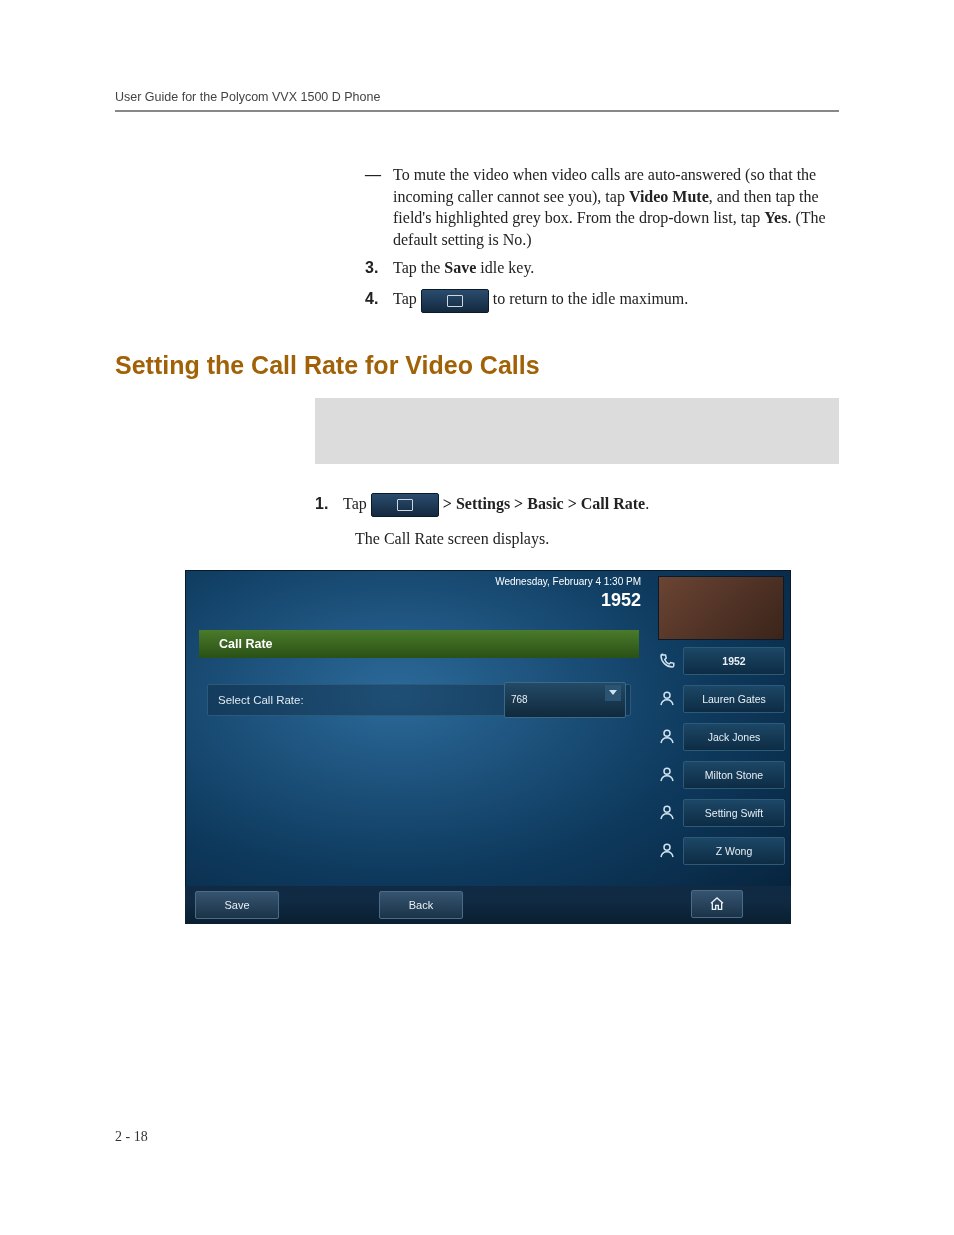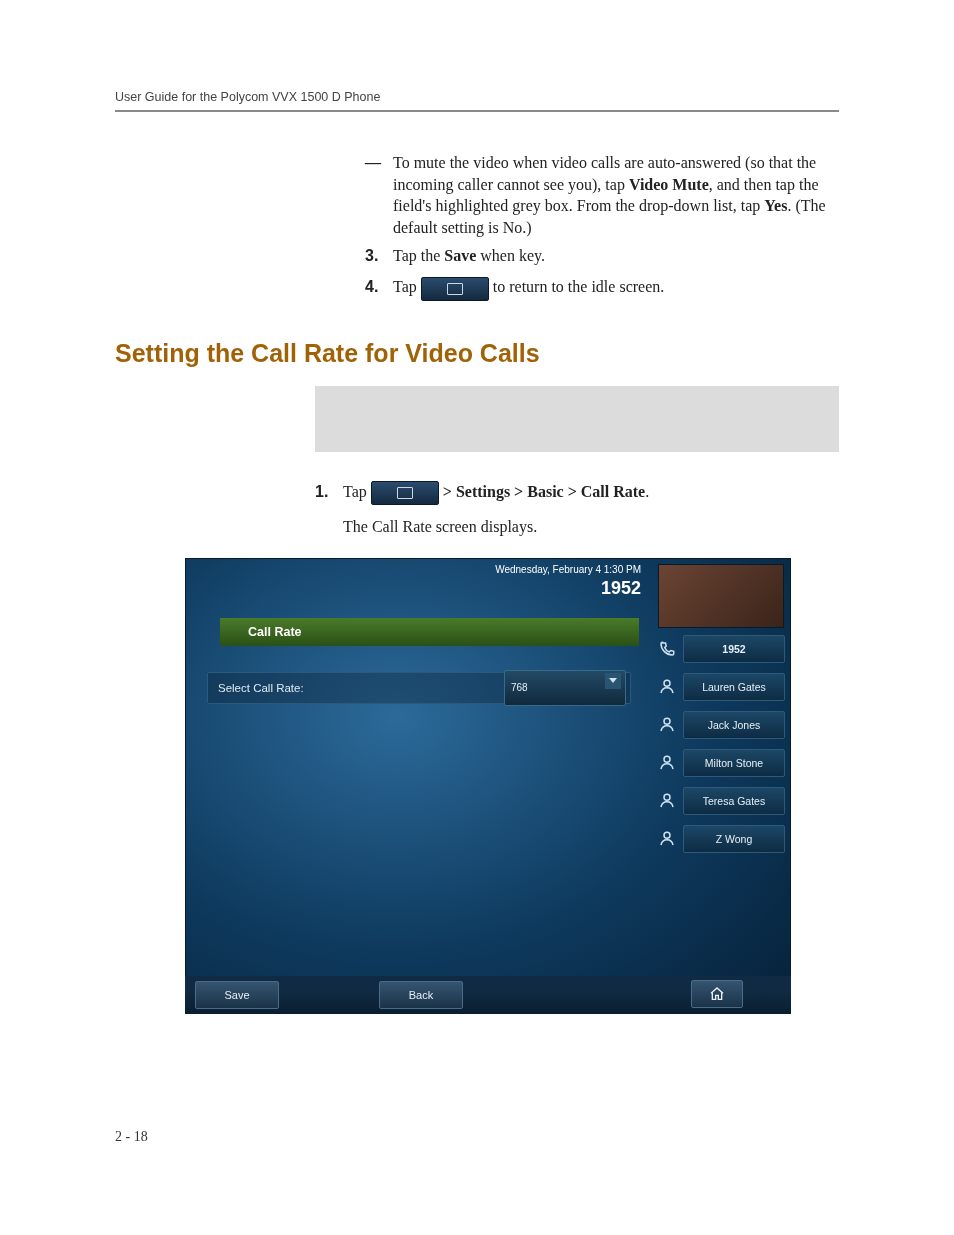--- a/index.html
+++ b/index.html
@@ -15,21 +15,21 @@
     position: relative;
     box-sizing: border-box;
     padding: 90px 115px 60px 115px;
   }
   .header-line {
     font-family: Arial, Helvetica, sans-serif;
     font-size: 12.5px;
     color: #444;
     padding-bottom: 6px;
     border-bottom: 2px solid #888;
-    margin-bottom: 40px;
+    margin-bottom: 52px;
   }
   .content-col {
     margin-left: 250px;
   }
   .dash-item {
     position: relative;
     padding-left: 28px;
     font-size: 16px;
     line-height: 1.35;
     margin-bottom: 6px;
@@ -93,27 +93,28 @@
   .subhead {
     font-family: Arial, Helvetica, sans-serif;
     font-weight: bold;
     font-size: 16px;
     margin-left: 200px;
     margin-bottom: 8px;
   }
   .step-block { margin-left: 200px; }
   .step-block .num-item .cont {
     margin-top: 10px;
+    margin-left: 12px;
   }
   .bold { font-weight: bold; }
 
   
   .phone {
     width: 606px;
-    height: 456px;
+    height: 354px;
     margin: 18px 0 0 70px;
     background: radial-gradient(ellipse at 35% 35%, #2c6a9a 0%, #0e3a5e 55%, #062038 100%);
     position: relative;
     font-family: Arial, Helvetica, sans-serif;
     color: #e8eef4;
     overflow: hidden;
     box-shadow: inset 0 0 0 1px #0a1a28;
   }
   .p-top {
     height: 60px;
@@ -175,25 +176,24 @@
     color: #e8eef4;
   }
   .p-rlabel.sel { font-weight: bold; }
   .p-title {
     position: absolute;
     left: 14px; top: 60px;
     right: 152px;
     height: 28px;
     background: linear-gradient(#4a7a2a, #2a5016);
     display: flex; align-items: center;
-    padding-left: 28px;
+    padding-left: 20px;
     font-size: 12.5px;
     font-weight: bold;
     color: #fff;
-    margin-left: 21px;
   }
   .p-row {
     position: absolute;
     left: 22px; top: 114px;
     right: 160px;
     height: 30px;
     border: 1px solid #2d5a78;
     border-radius: 2px;
     display: flex; align-items: center;
     background: rgba(10,30,50,0.35);
@@ -277,29 +277,29 @@
   <div class="header-line">User Guide for the Polycom VVX 1500 D Phone</div>
 
   <div class="content-col">
     <div class="dash-item">
       <span class="dash">—</span>
       <span><span>To mute the video when video calls are auto-answered (so that the incoming caller cannot see you), tap </span><span class="bold">Video Mute</span><span>, and then tap the field's highlighted grey box. From the drop-down list, tap </span><span class="bold">Yes</span><span>. (The default setting is No.)</span></span>
     </div>
 
     <div class="num-item">
       <span class="num">3.</span>
-      <span><span>Tap the </span><span class="bold">Save</span><span> when key.</span></span>
+      <span><span>Tap the </span><span class="bold">Save</span><span> idle key.</span></span>
     </div>
 
     <div class="num-item">
       <span class="num">4.</span>
       <span>
         <span>Tap </span>
         <span class="home-btn"></span>
-        <span> to return to the idle screen.</span>
+        <span> to return to the idle maximum.</span>
       </span>
     </div>
   </div>
 
   <h2 class="section">Setting the Call Rate for Video Calls</h2>
 
   <div class="grey-band"></div>
 
 
 
@@ -364,21 +364,21 @@
             </svg>
           </span>
         <span class="p-rlabel">Milton Stone</span>
       </div>
       <div class="p-ritem">
         <span class="p-ricon">
             <svg viewBox="0 0 24 24">
               <path d="M4 20c1-5 5-7 8-7s7 2 8 7M12 11a4 4 0 100-8 4 4 0 000 8z"></path>
             </svg>
           </span>
-        <span class="p-rlabel">Teresa Gates</span>
+        <span class="p-rlabel">Setting Swift</span>
       </div>
       <div class="p-ritem">
         <span class="p-ricon">
             <svg viewBox="0 0 24 24">
               <path d="M4 20c1-5 5-7 8-7s7 2 8 7M12 11a4 4 0 100-8 4 4 0 000 8z"></path>
             </svg>
           </span>
         <span class="p-rlabel">Z Wong</span>
       </div>
     </div>

